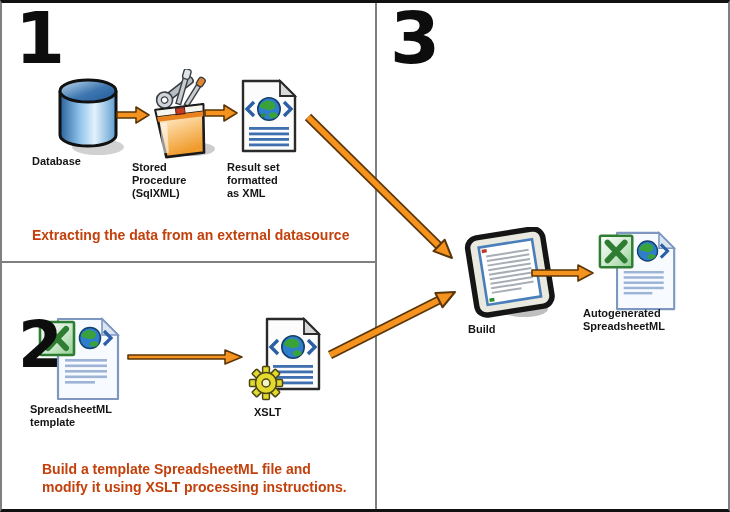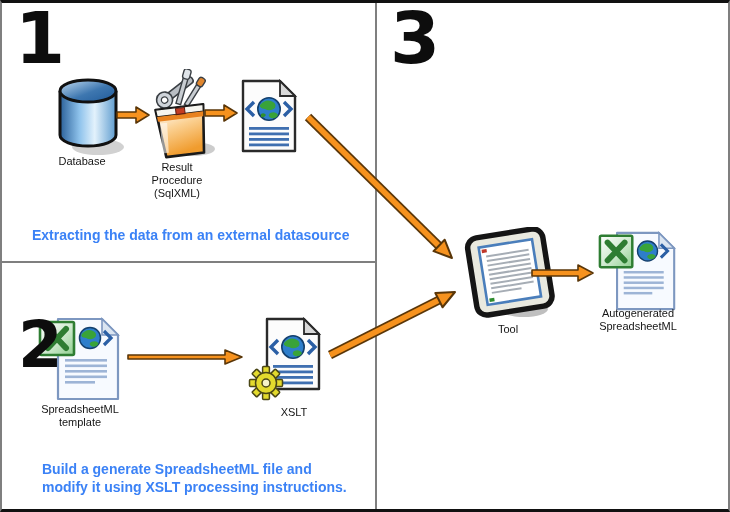--- a/index.html
+++ b/index.html
@@ -10,26 +10,26 @@
     border-left:2px solid #7f7f7f;border-right:2px solid #7f7f7f;
     font-family:"Liberation Sans",sans-serif;color:#111;
   }
   .abs{position:absolute;}
   .divider{background:#7f7f7f;}
   .bignum{
     font-family:"DejaVu Sans",sans-serif;font-weight:bold;
     font-size:72px;line-height:0.82;color:#0d0d0d;z-index:3;
   }
   .nodelabel{
-    font-size:11px;font-weight:normal;line-height:1.18;text-align:center;
+    font-size:11px;font-weight:bold;line-height:1.18;
     white-space:pre-line;color:#151515;
   }
   .caption{
     font-size:14px;font-weight:bold;line-height:1.28;white-space:pre-line;
-    color:#3b82f6;
+    color:#c2410c;
   }
   svg{display:block;}
 </style>
 </head>
 <body>
 
 <div id="stage">
 
   <svg width="0" height="0" style="position:absolute" aria-hidden="true">
     <defs>
@@ -89,21 +89,21 @@
       <rect x="-3.4" y="-8" width="6.8" height="9" rx="2.4" fill="#e0862e" stroke="#3a3f44" stroke-width="1.4"></rect>
     </g>
     <g transform="rotate(-7 38 60)">
       <path d="M14 38 L62 38 L57 86 L19 86 Z" fill="url(#boxG)" stroke="#1a1a1a" stroke-width="2.6" stroke-linejoin="round"></path>
       <path d="M14 38 L62 38 L61.3 45 L14.7 45 Z" fill="#f6f5ef" stroke="#1a1a1a" stroke-width="1.4"></path>
       <path d="M14.7 45 L61.3 45 L60.7 50 L15.2 50 Z" fill="#e8821e"></path>
       <rect x="34" y="39" width="9" height="6" fill="#c43c22" stroke="#5a1c10" stroke-width="1"></rect>
       <path d="M17 52 L24 52 L22 82 L15.5 82 Z" fill="#ffffff" opacity="0.55"></path>
     </g>
   </svg>
-  <div class="abs nodelabel" style="left:130px;top:158px;width:90px;">Result
+  <div class="abs nodelabel" style="left:130px;top:158px;width:90px;">Stored
 Procedure
 (SqlXML)</div>
 
   <svg class="abs" style="left:201px;top:100px;" width="36" height="20" viewBox="0 0 36 20">
     <polygon points="2,7 21,7 21,2 34,10 21,18 21,13 2,13" fill="#F6921E" stroke="#5a3608" stroke-width="1.6" stroke-linejoin="round"></polygon>
   </svg>
 
   <svg class="abs" style="left:238px;top:76px;" width="58" height="74" viewBox="0 0 58 74">
     <path d="M3 2 H40 L55 17 V72 H3 Z" fill="#fcfcfc" stroke="#2a2a2a" stroke-width="2.4" stroke-linejoin="round"></path>
     <path d="M40 2 V17 H55 Z" fill="#d9d9d9" stroke="#2a2a2a" stroke-width="1.8"></path>
@@ -113,20 +113,23 @@
       <path d="M1 4 Q7 2 9 6 Q7 10 2 9 Q-2 7 1 4 Z" fill="#39a339"></path>
       <path d="M-8 5 Q-5 3 -3 6 Q-5 9 -8 8 Z" fill="#2f8f2f"></path>
     </g>
     <path d="M14 23 L7 30 L14 37" fill="none" stroke="#2b5fa5" stroke-width="3.4"></path>
     <path d="M44 23 L51 30 L44 37" fill="none" stroke="#2b5fa5" stroke-width="3.4"></path>
     <rect x="9" y="48" width="40" height="2.8" fill="#3f6fb0"></rect>
     <rect x="9" y="53.5" width="40" height="2.8" fill="#3f6fb0"></rect>
     <rect x="9" y="59" width="40" height="2.8" fill="#3f6fb0"></rect>
     <rect x="9" y="64.5" width="40" height="2.8" fill="#3f6fb0"></rect>
   </svg>
+  <div class="abs nodelabel" style="left:225px;top:158px;width:90px;">Result set
+formatted
+as XML</div>
 
   <div class="abs caption" style="left:30px;top:224px;">Extracting the data from an external datasource</div>
 
   <svg class="abs" style="left:296px;top:106px;" width="170" height="162" viewBox="0 0 170 162">
     <line x1="10" y1="8" x2="141" y2="137" stroke="#5a3608" stroke-width="9"></line>
     <line x1="10" y1="8" x2="141" y2="137" stroke="#F6921E" stroke-width="5.6"></line>
     <g transform="translate(154,149) rotate(44.2)">
       <path d="M0 0 L-18 -8 L-18 8 Z" fill="#F6921E" stroke="#5a3608" stroke-width="2" stroke-linejoin="round"></path>
     </g>
   </svg>
@@ -185,21 +188,21 @@
         <rect x="-3.4" y="-16.5" width="6.8" height="8" rx="1" transform="rotate(225)"></rect>
         <rect x="-3.4" y="-16.5" width="6.8" height="8" rx="1" transform="rotate(270)"></rect>
         <rect x="-3.4" y="-16.5" width="6.8" height="8" rx="1" transform="rotate(315)"></rect>
         <circle r="10.5"></circle>
         <circle r="4" fill="#f6f3c8"></circle>
       </g>
     </g>
   </svg>
   <div class="abs nodelabel" style="left:252px;top:403px;width:80px;">XSLT</div>
 
-  <div class="abs caption" style="left:40px;top:458px;">Build a generate SpreadsheetML file and
+  <div class="abs caption" style="left:40px;top:458px;">Build a template SpreadsheetML file and
 modify it using XSLT processing instructions.</div>
 
   <svg class="abs" style="left:320px;top:278px;" width="146" height="86" viewBox="0 0 146 86">
     <line x1="8" y1="74" x2="121" y2="17" stroke="#5a3608" stroke-width="9"></line>
     <line x1="8" y1="74" x2="121" y2="17" stroke="#F6921E" stroke-width="5.6"></line>
     <g transform="translate(133,11) rotate(-26.8)">
       <path d="M0 0 L-18 -8 L-18 8 Z" fill="#F6921E" stroke="#5a3608" stroke-width="2" stroke-linejoin="round"></path>
     </g>
   </svg>
 
@@ -216,21 +219,21 @@
       <rect x="25" y="34.2" width="43" height="2" fill="#a6adb5"></rect>
       <rect x="25" y="38.8" width="43" height="2" fill="#a6adb5"></rect>
       <rect x="25" y="43.4" width="43" height="2" fill="#a6adb5"></rect>
       <rect x="25" y="48" width="43" height="2" fill="#a6adb5"></rect>
       <rect x="25" y="52.6" width="43" height="2" fill="#a6adb5"></rect>
       <rect x="25" y="57.2" width="43" height="2" fill="#a6adb5"></rect>
       <rect x="25" y="61.8" width="30" height="2" fill="#a6adb5"></rect>
       <rect x="21.5" y="68" width="5" height="3.5" fill="#2e8b2e"></rect>
     </g>
   </svg>
-  <div class="abs nodelabel" style="left:466px;top:320px;width:80px;">Tool</div>
+  <div class="abs nodelabel" style="left:466px;top:320px;width:80px;">Build</div>
 
   <svg class="abs" style="left:528px;top:260px;" width="66" height="20" viewBox="0 0 66 20">
     <polygon points="2,7 48,7 48,2 63,10 48,18 48,13 2,13" fill="#F6921E" stroke="#5a3608" stroke-width="1.6" stroke-linejoin="round"></polygon>
   </svg>
 
   <svg class="abs" style="left:596px;top:228px;" width="80" height="80" viewBox="0 0 84 84">
     <path d="M20 2 H64 L80 18 V82 H20 Z" fill="#f7faff" stroke="#7d97c0" stroke-width="2.2" stroke-linejoin="round"></path>
     <path d="M64 2 V18 H80 Z" fill="#dbe5f1" stroke="#7d97c0" stroke-width="1.6"></path>
     <rect x="27" y="42" width="42" height="2.6" fill="#9db4d6"></rect>
     <rect x="27" y="47.5" width="42" height="2.6" fill="#9db4d6"></rect>

